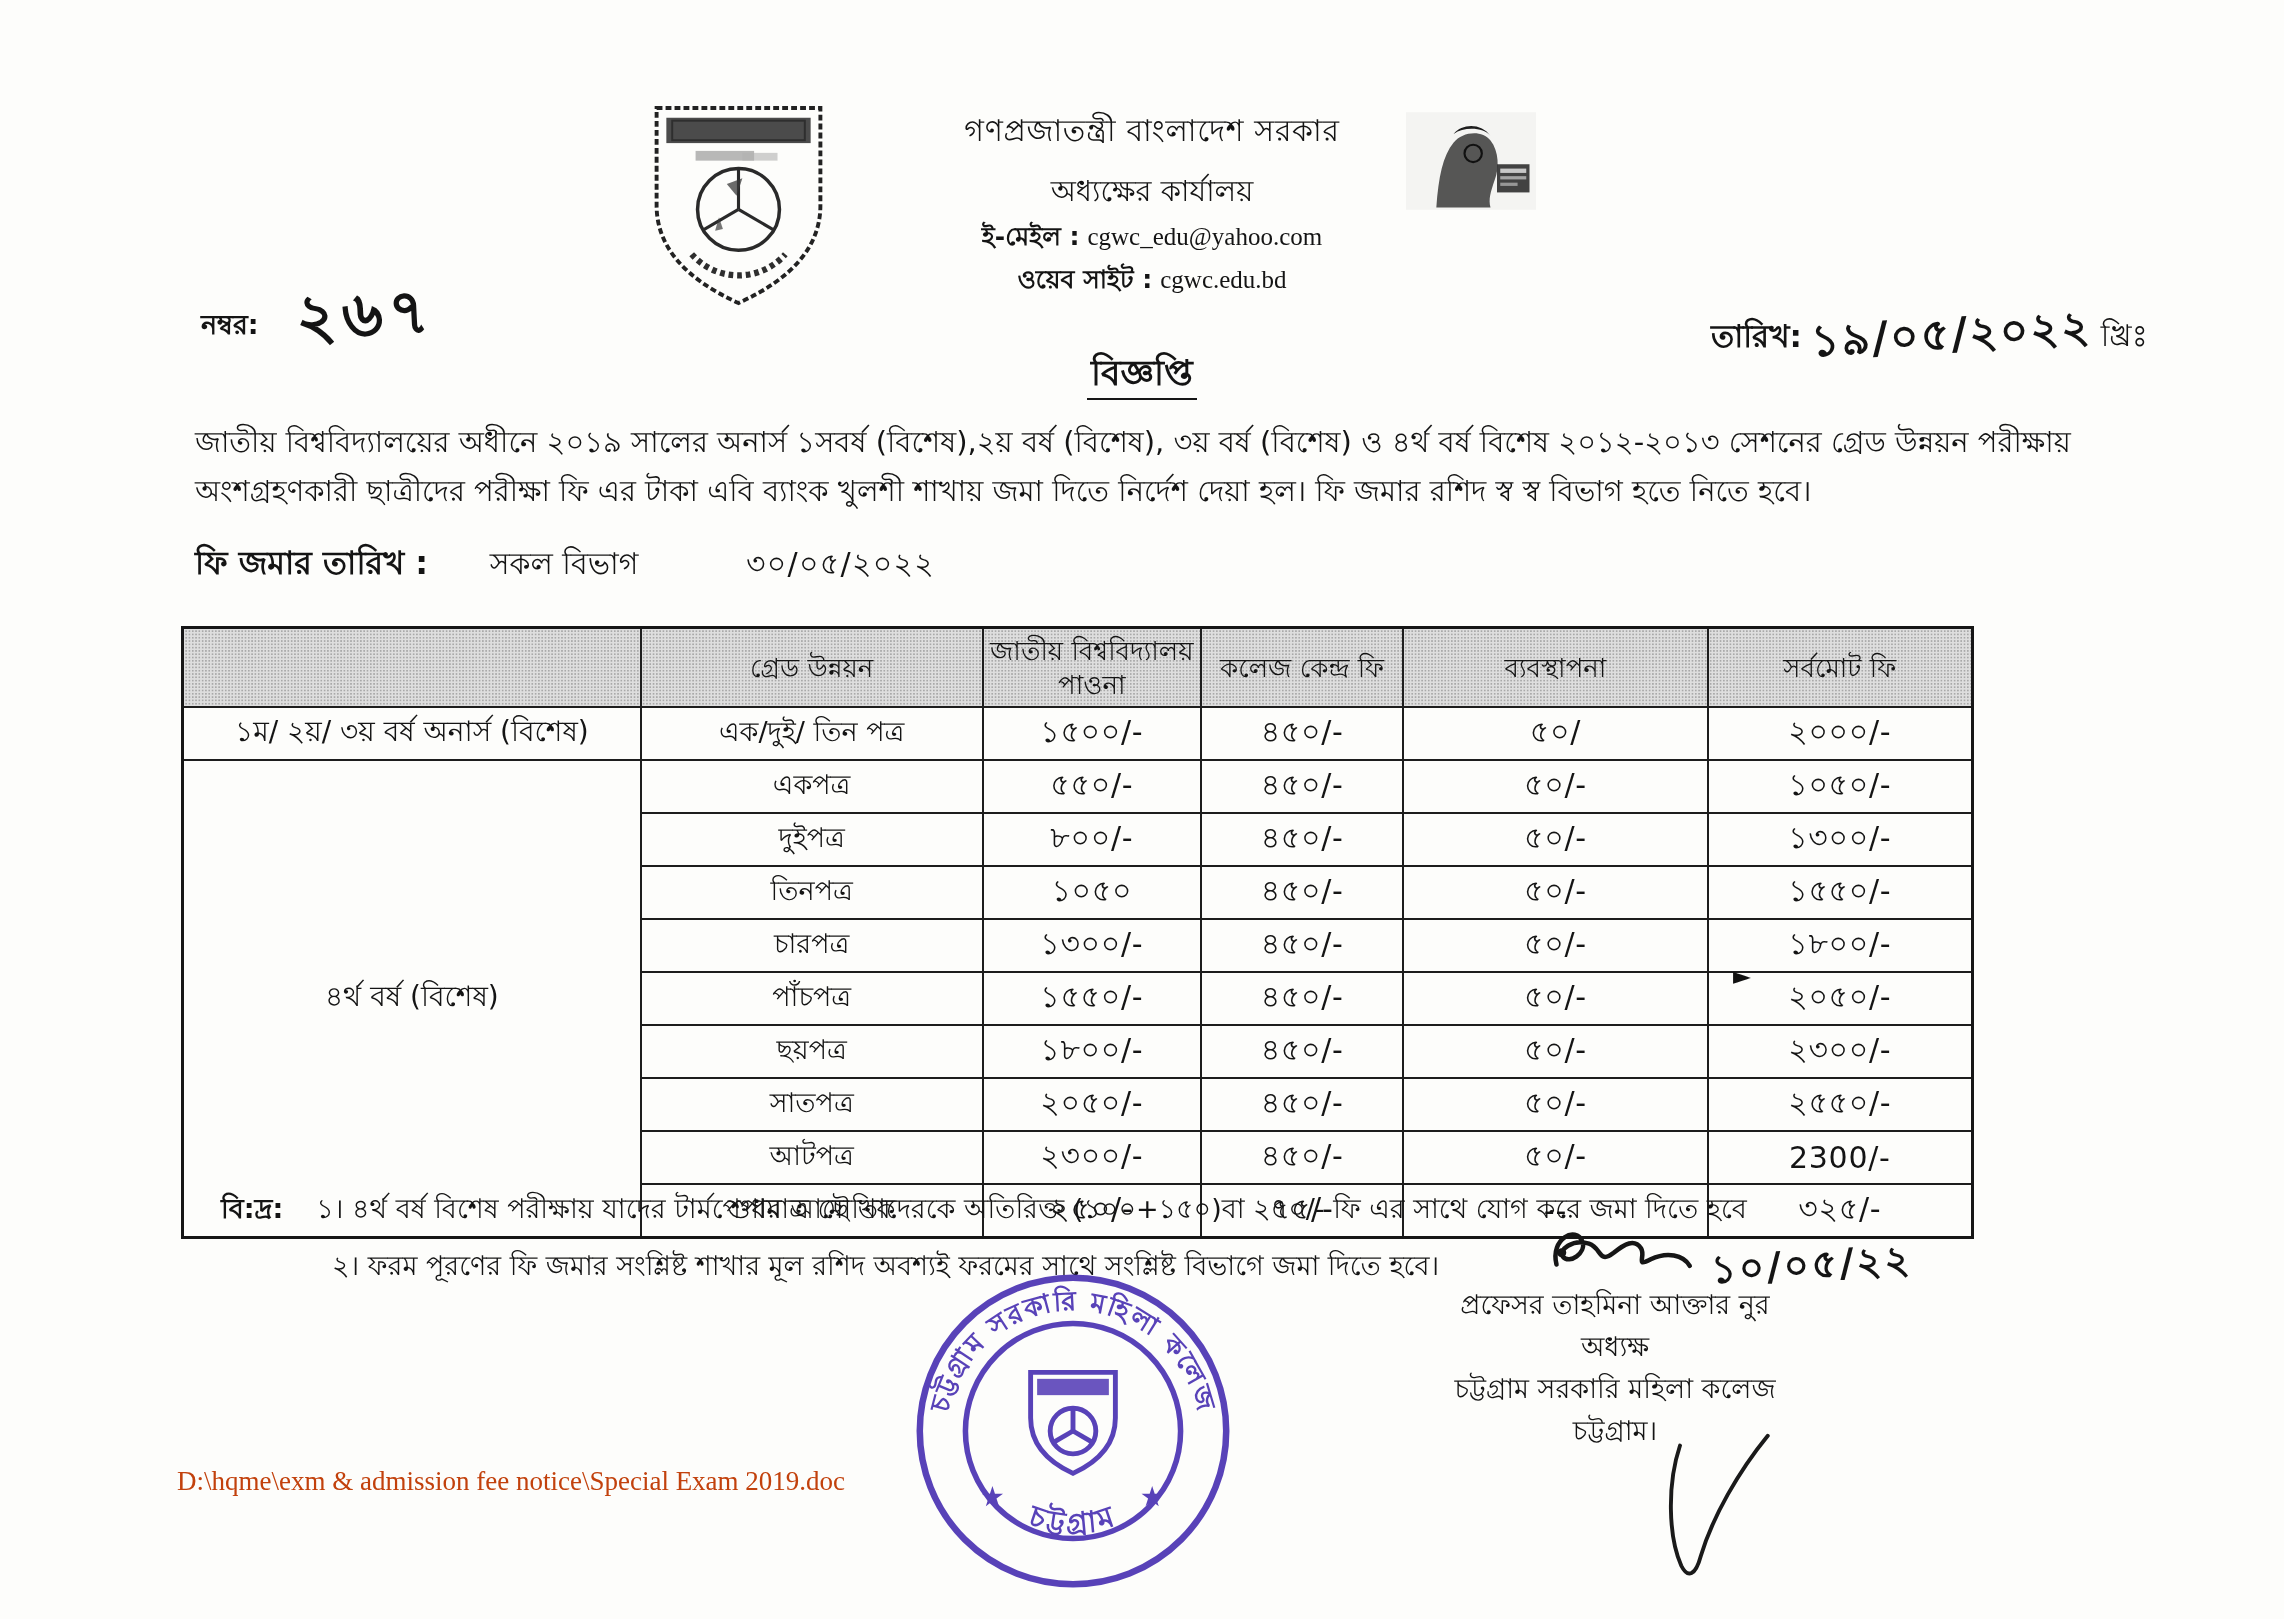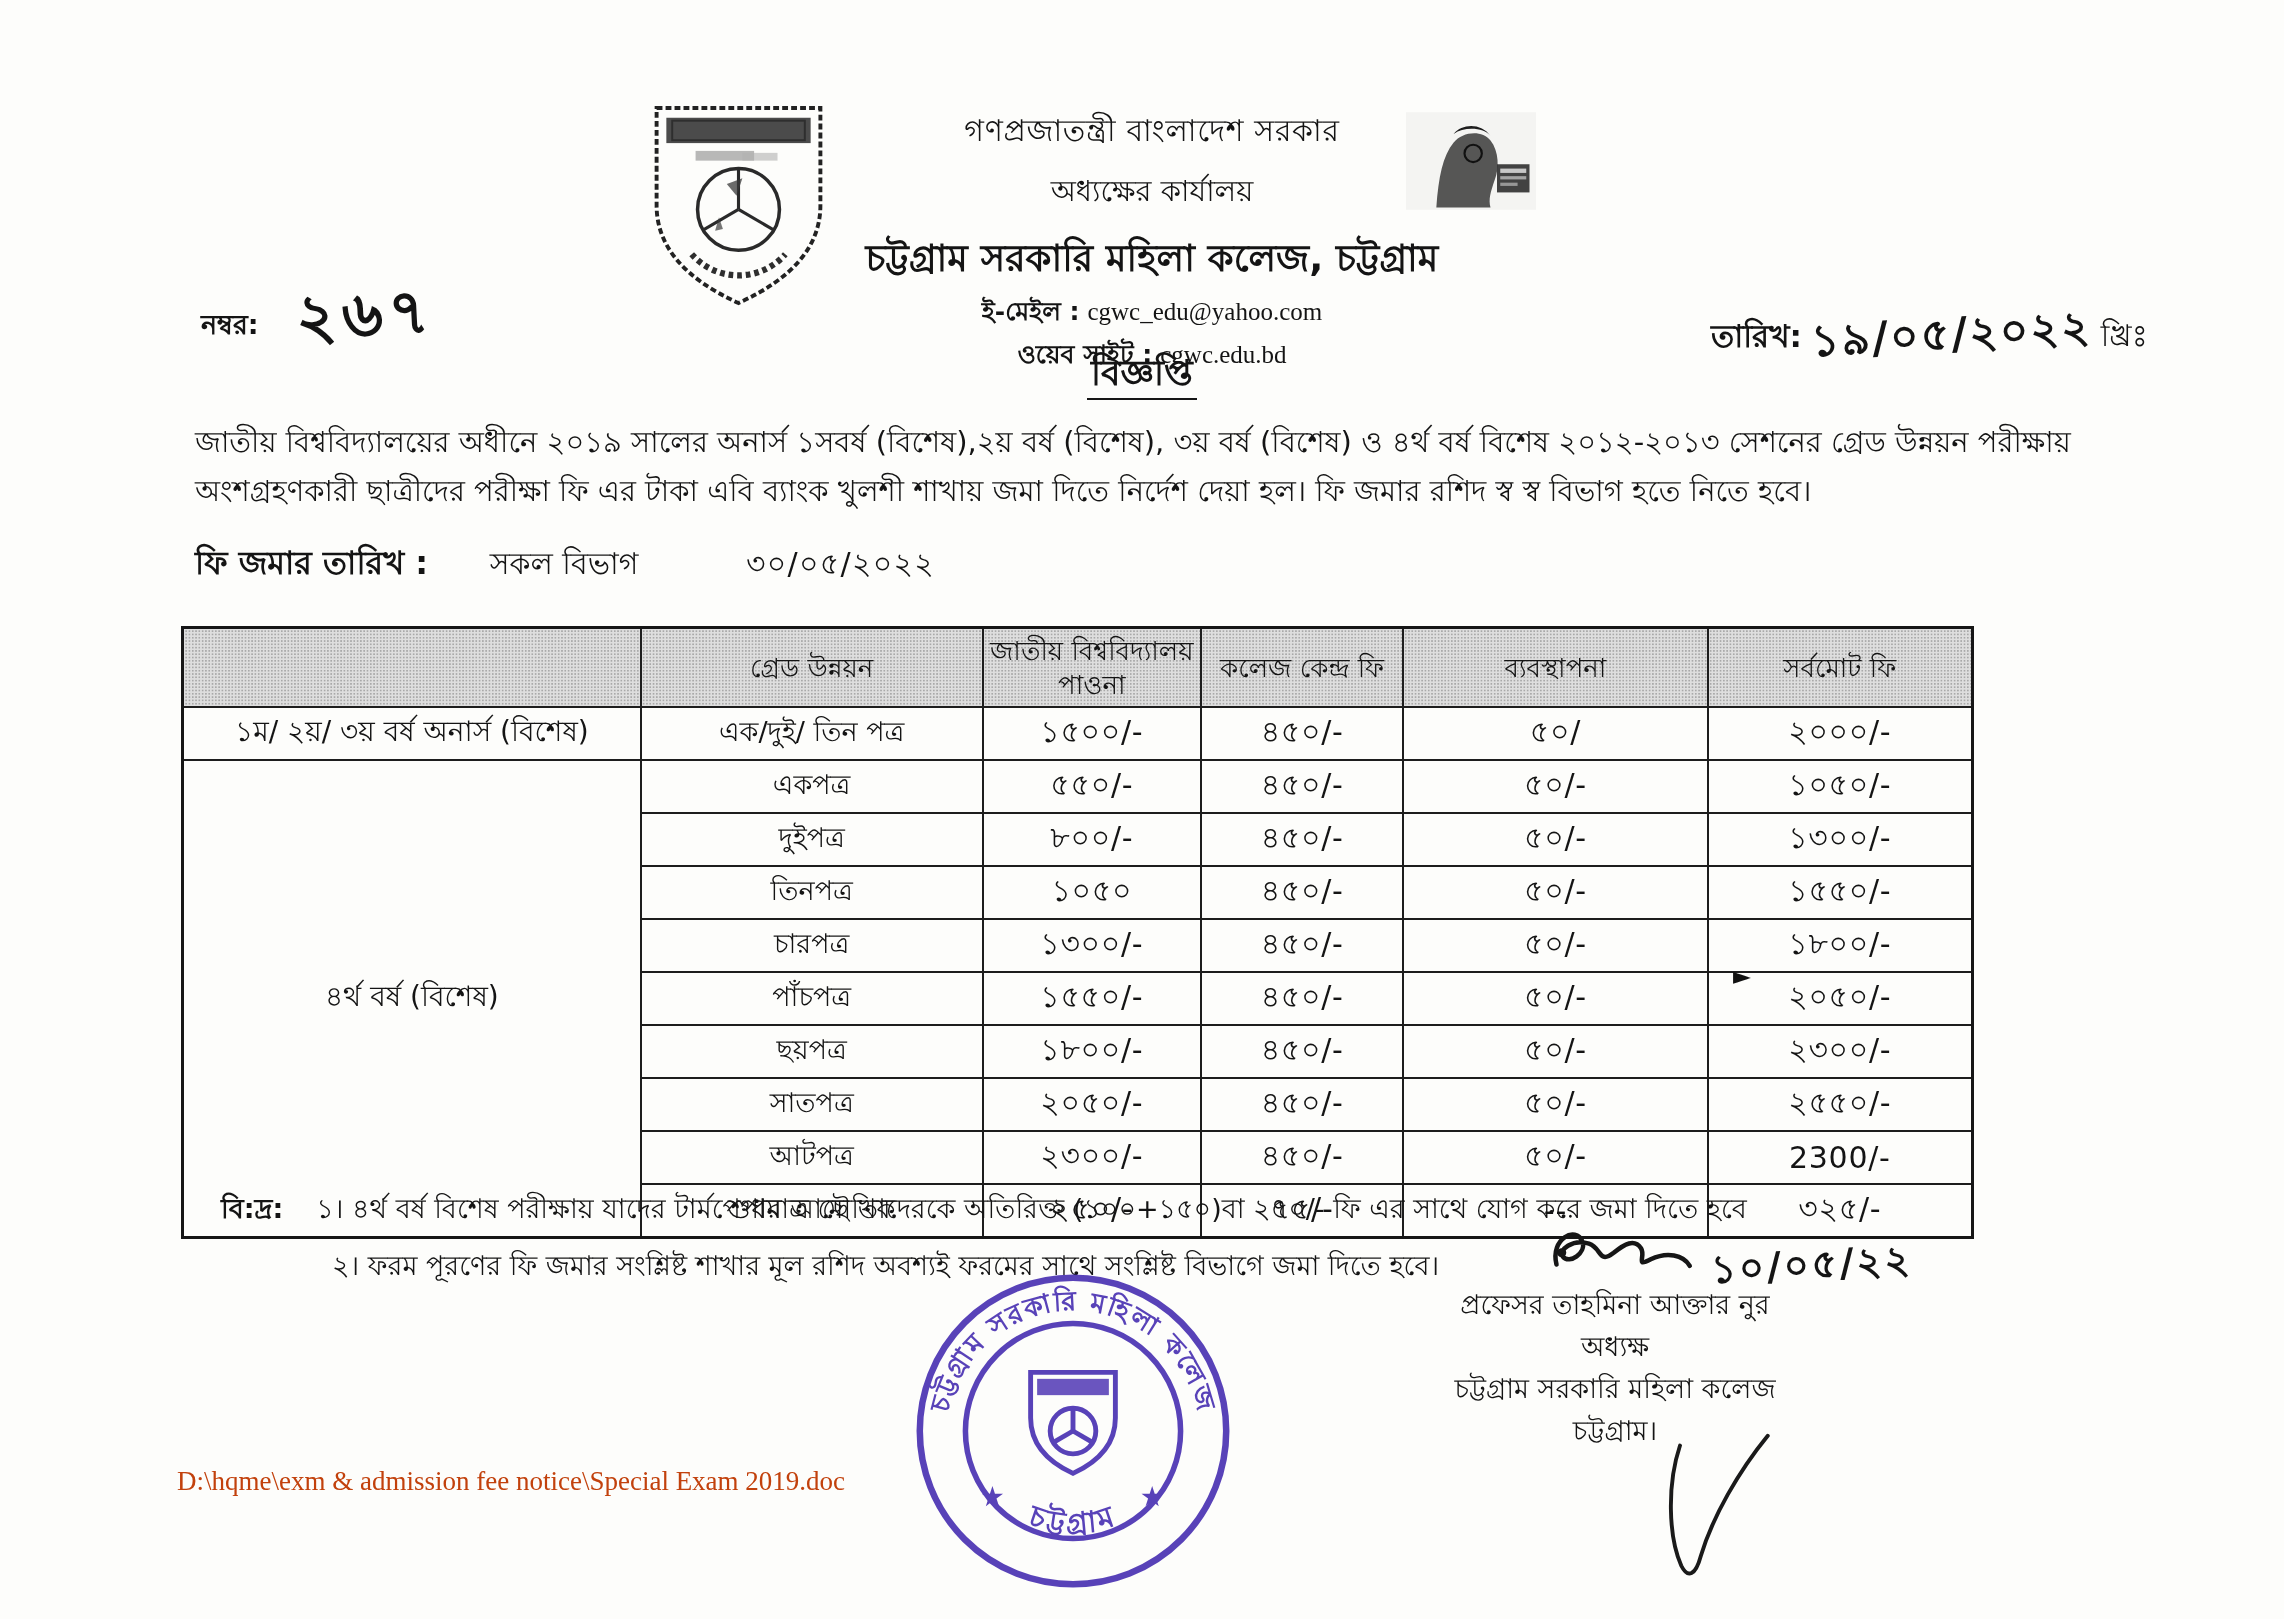--- a/index.html
+++ b/index.html
@@ -90,21 +90,20 @@
     <line x1="50" y1="57" x2="32" y2="67.5" stroke="#2a2a2a" stroke-width="1.6"></line>
     <line x1="50" y1="57" x2="68" y2="67.5" stroke="#2a2a2a" stroke-width="1.6"></line>
     <path d="M44,44 L52,41 L49,50 Z" fill="#3a3a3a" opacity="0.75"></path>
     <path d="M40,61 l2,6 l-4,1 z" fill="#3a3a3a" opacity="0.7"></path>
     <path d="M26,80 A32,32 0 0 0 74,80" fill="none" stroke="#2e2e2e" stroke-width="3.2" stroke-dasharray="2.4 2"></path>
   </svg>
 
   <div class="hdr">
     <div class="hdr-govt">গণপ্রজাতন্ত্রী বাংলাদেশ সরকার</div>
     <div class="hdr-office">অধ্যক্ষের কার্যালয়</div>
-    <div class="hdr-college">চট্টগ্রাম সরকারি মহিলা কলেজ, চট্টগ্রাম</div>
     <div class="hdr-mail">
       <span class="lbl">ই-মেইল :</span>
       <span class="val">cgwc_edu@yahoo.com</span>
     </div>
     <div class="hdr-web">
       <span class="lbl">ওয়েব সাইট :</span>
       <span class="val">cgwc.edu.bd</span>
     </div>
   </div>
 

